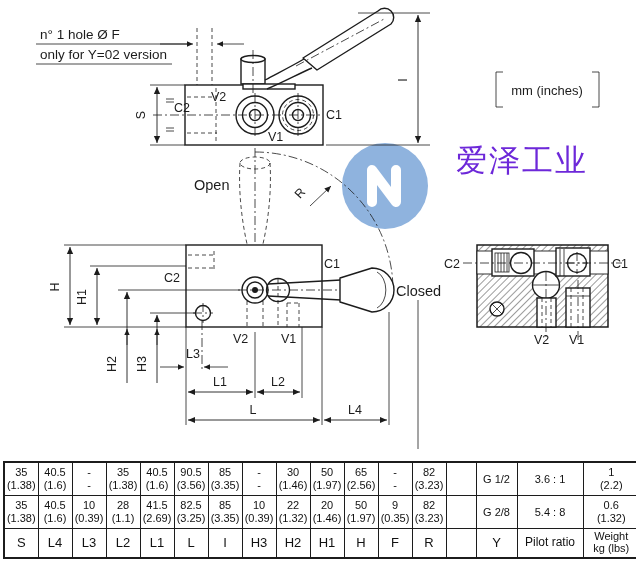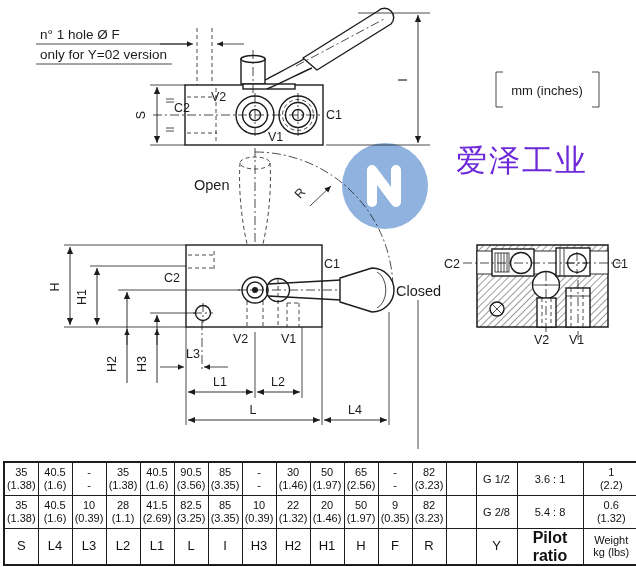--- a/index.html
+++ b/index.html
@@ -25,21 +25,21 @@
            letter-spacing:1px;white-space:nowrap;}
   
   #dim-table{position:absolute;left:3px;top:461px;width:630px;border-collapse:collapse;
              table-layout:fixed;color:#111;border:2px solid #1c1c1c;}
   #dim-table td,#dim-table th{border:1px solid #1c1c1c;text-align:center;vertical-align:middle;
              padding:0;overflow:hidden;font-weight:normal;}
   #dim-table td{height:32px;}
   #dim-table td div{font-size:11px;line-height:1.15;}
   #dim-table th{height:28px;font-size:13px;}
   #dim-table th div{font-size:13px;line-height:1.1;}
-  #dim-table th.small div{font-size:16px;font-weight:bold;}
+  #dim-table th.small div{font-size:12px;}
   #dim-table th.smaller div{font-size:11px;line-height:1.05;}
 </style>
 </head>
 <body>
 
 <div id="page">
 
   <svg id="drawing" width="636" height="456" viewBox="0 0 636 456">
     <defs>
       <marker id="arr" viewBox="0 0 10 10" refX="9" refY="5" markerWidth="9" markerHeight="9" orient="auto-start-reverse">

